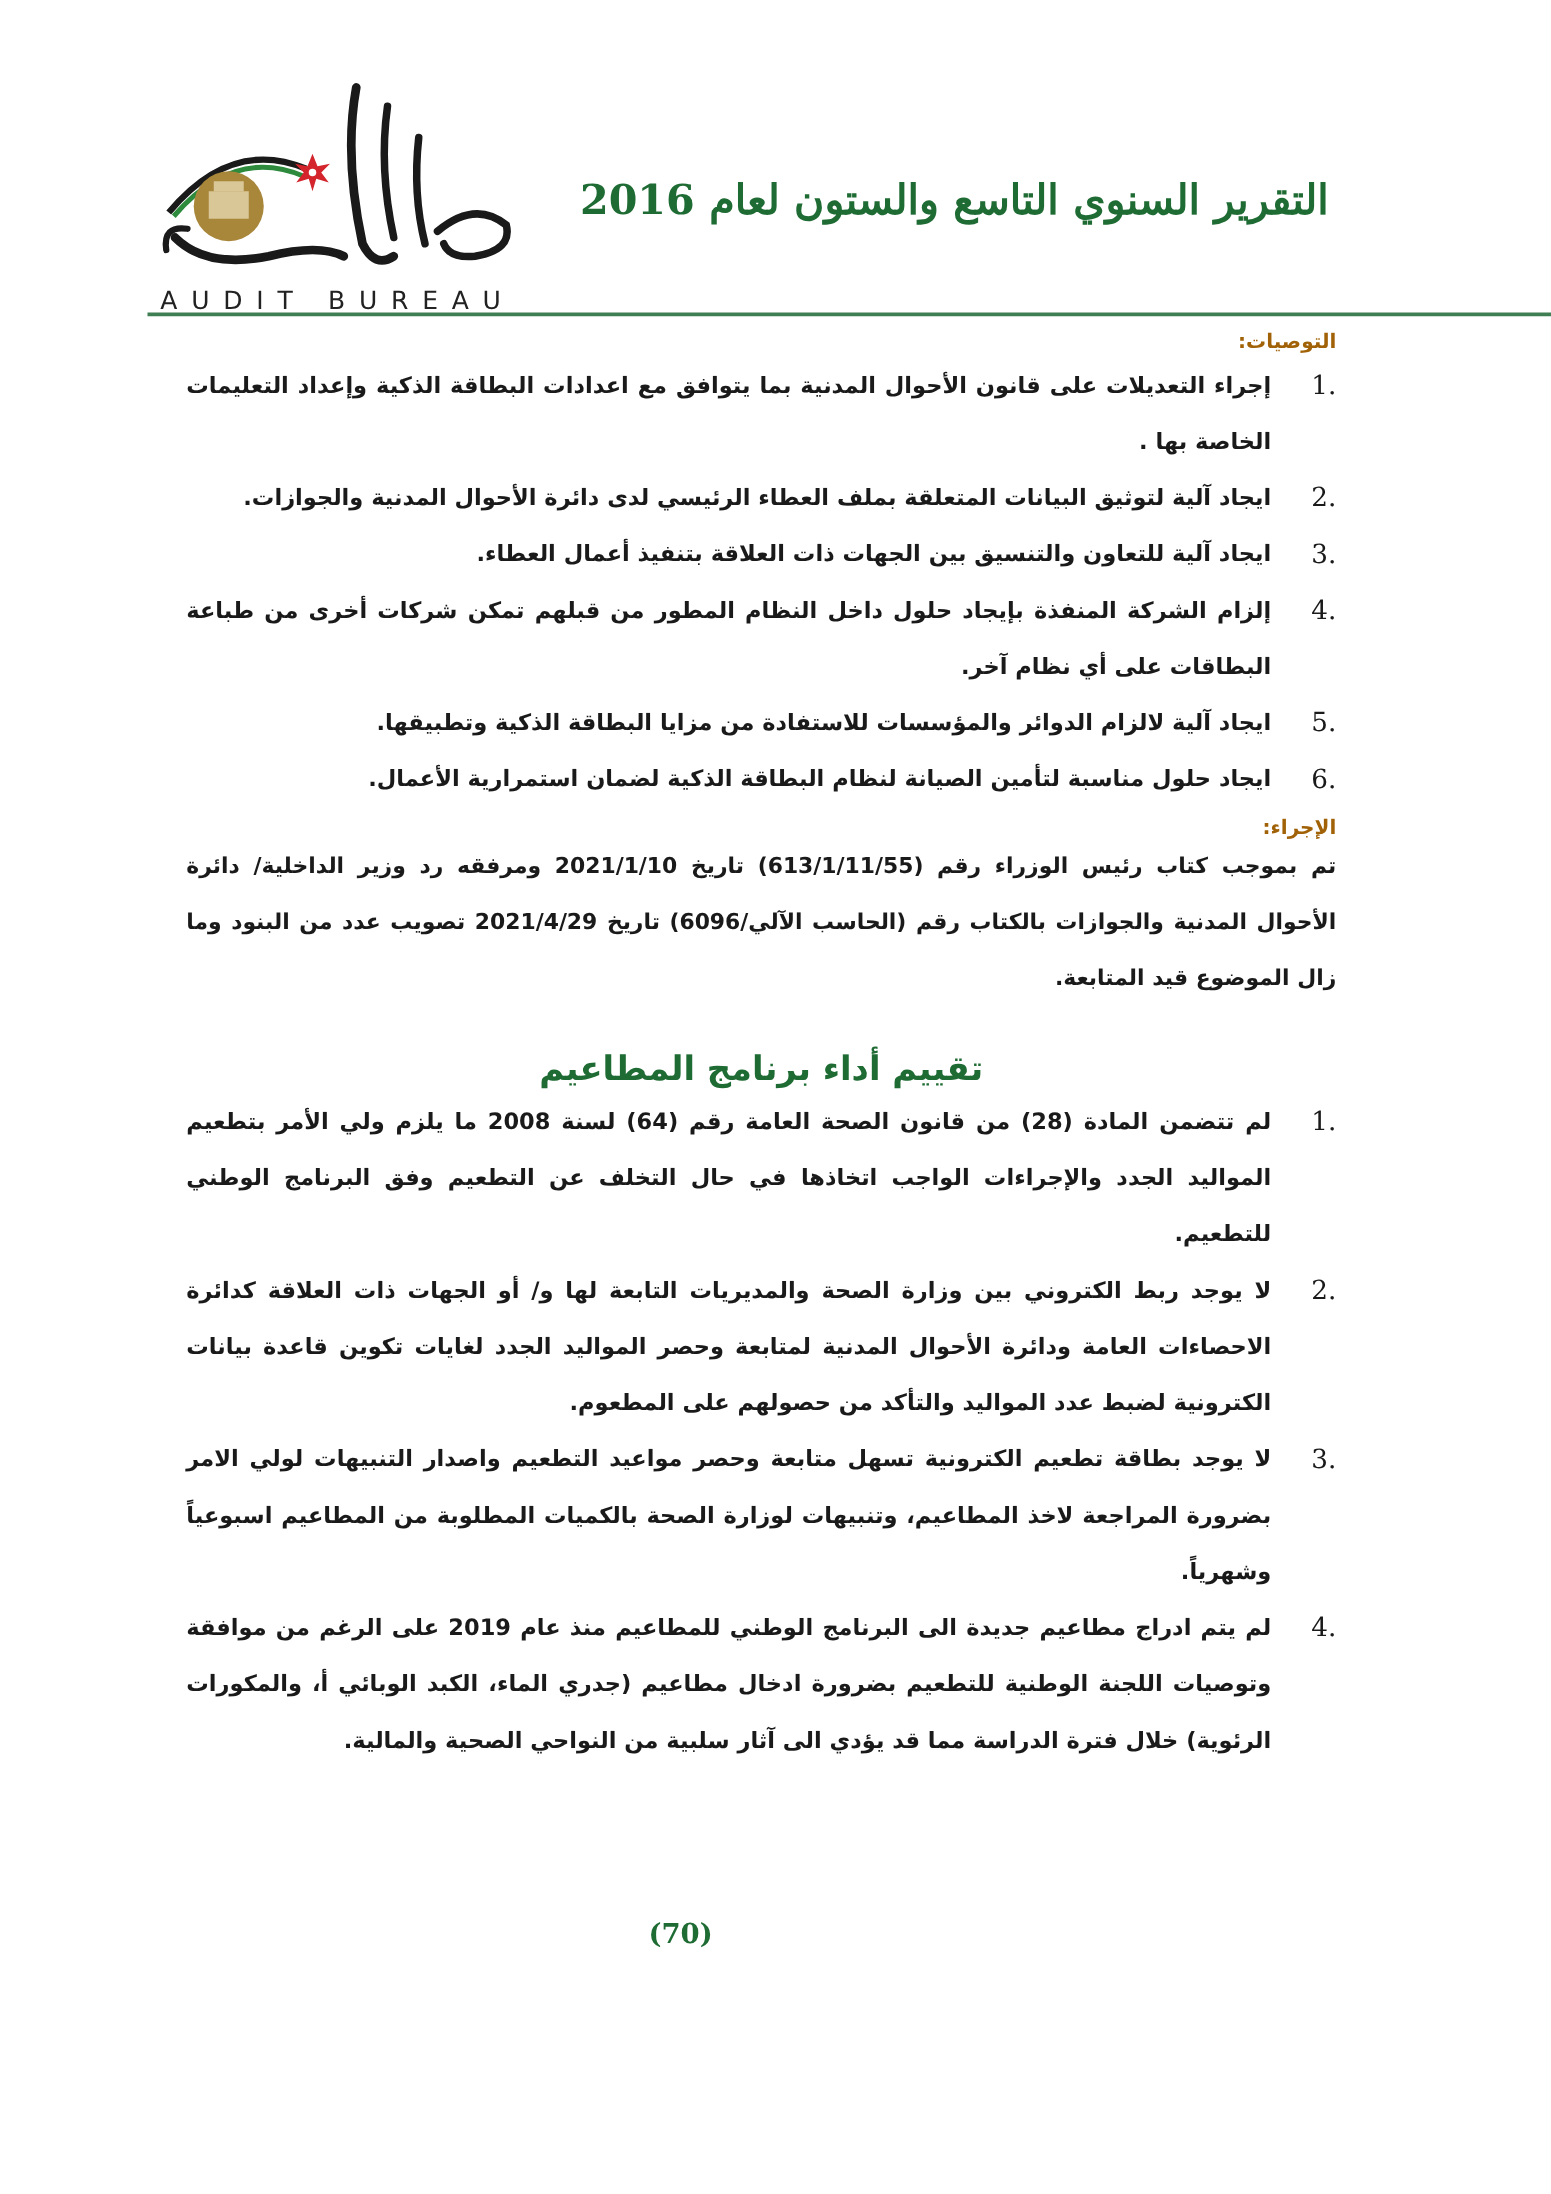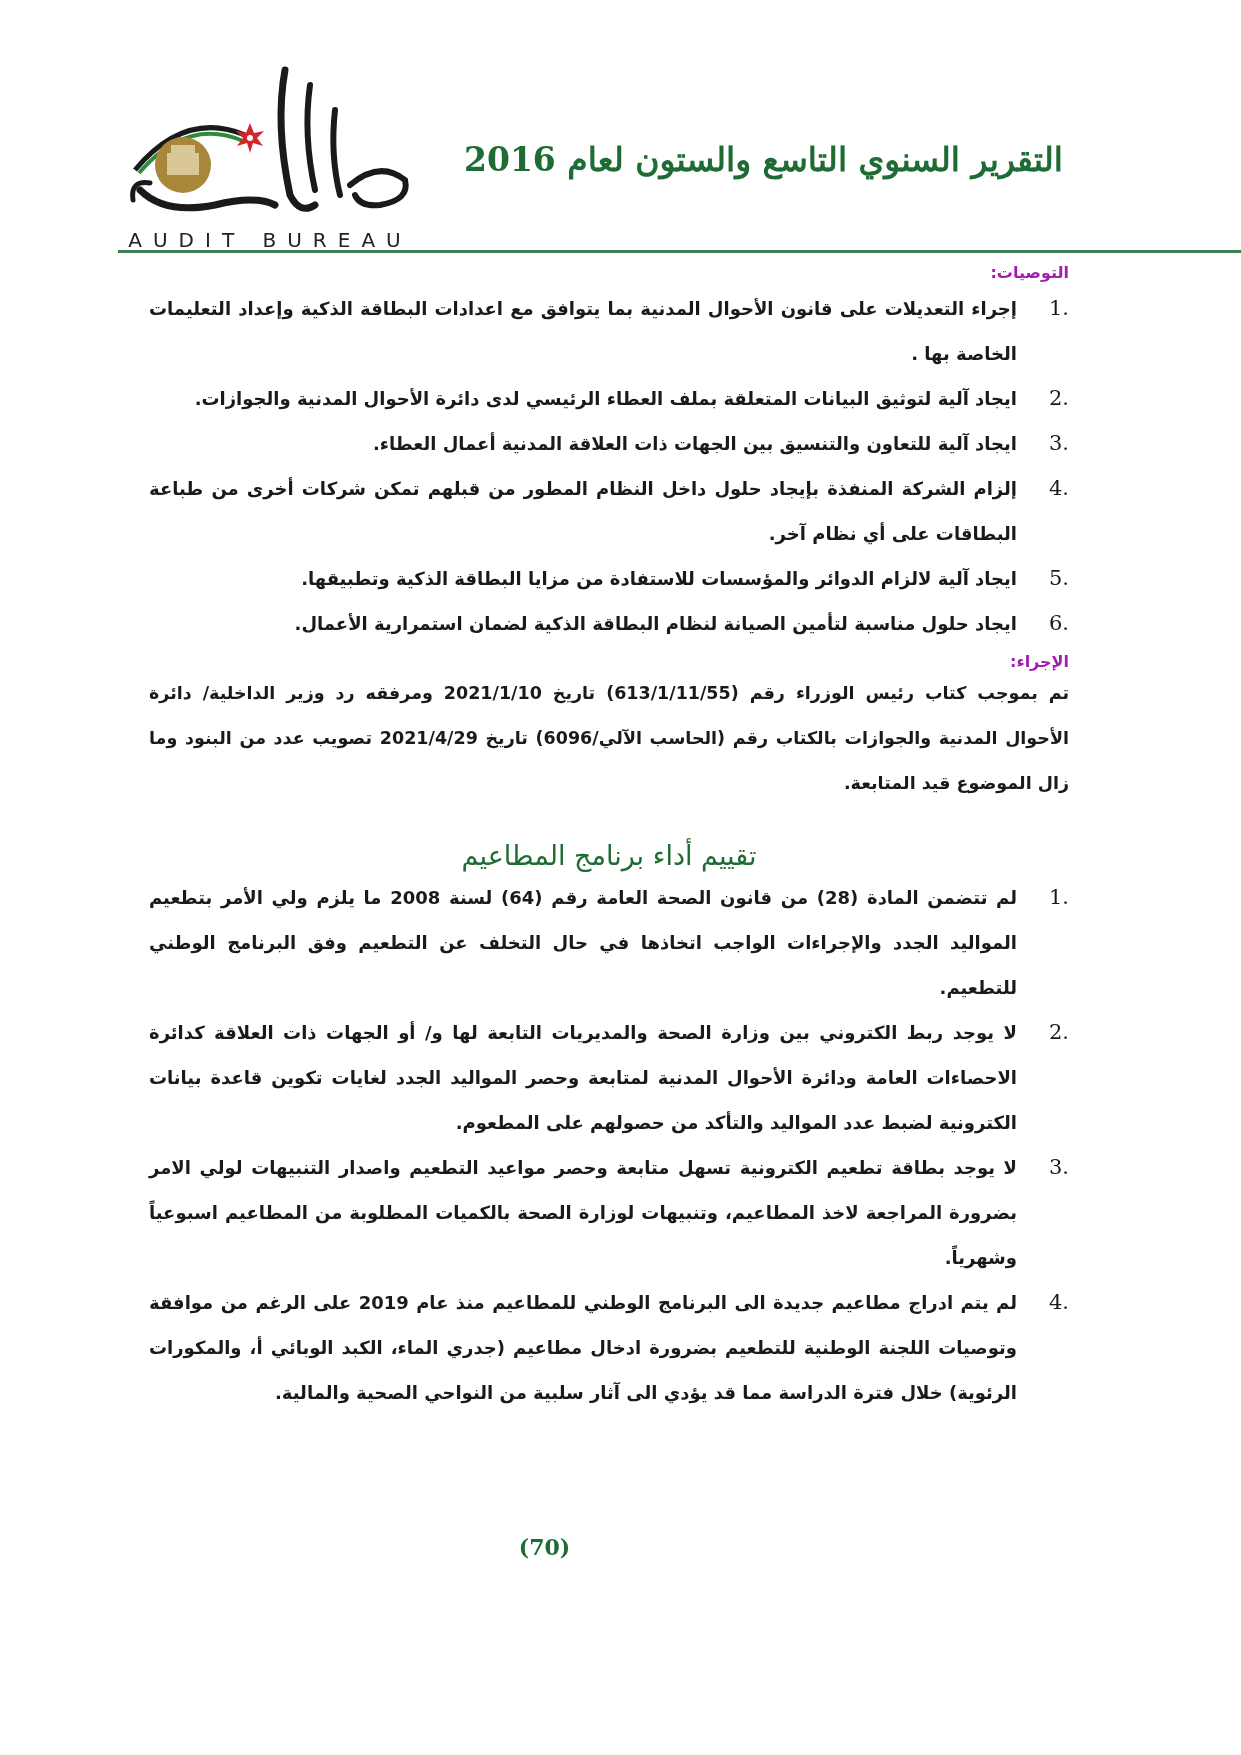--- a/index.html
+++ b/index.html
@@ -7,27 +7,27 @@
          font-family: "DejaVu Sans", sans-serif; color: #1a1a1a; }
   .header { position: absolute; left: 0; top: 0; width: 1241px; height: 260px; }
   .logo { position: absolute; left: 125px; top: 65px; width: 290px; height: 185px; }
   .logo-latin { position: absolute; left: 0; top: 163px; width: 290px; text-align: center;
                 font-family: "DejaVu Sans", sans-serif; font-size: 20px; letter-spacing: 11px; color: #222; }
   .header-title { position: absolute; right: 178px; top: 140px; font-family: "DejaVu Serif", serif;
                   font-weight: bold; font-size: 33px; color: #1e6b33; direction: rtl; white-space: nowrap; }
   .header-rule { position: absolute; left: 118px; top: 250px; width: 1123px; height: 3px; background: #3f7f53; }
 
   .content { position: absolute; right: 172px; width: 920px; direction: rtl; text-align: justify; }
-  .label { font-weight: bold; font-size: 16px; color: #a21caf; }
+  .label { font-weight: bold; font-size: 16px; color: #a16207; }
   .item { display: flex; direction: rtl; font-weight: bold; font-size: 18px; line-height: 45px; }
   .item .num { flex: 0 0 52px; direction: ltr; text-align: right; font-family: "DejaVu Serif", serif;
                font-weight: normal; font-size: 21px; padding-left: 18px; box-sizing: border-box; }
   .item .txt { flex: 1; text-align: justify; }
   .para { font-weight: bold; font-size: 17.5px; line-height: 45px; }
-  .section-title { text-align: center; font-weight: normal; font-size: 27px; color: #1e6b33; }
+  .section-title { text-align: center; font-weight: bold; font-size: 27px; color: #1e6b33; }
   .page-number { position: absolute; left: 0; width: 1089px; top: 1534px; text-align: center;
                  font-family: "DejaVu Serif", serif; font-weight: bold; font-size: 22px; color: #1e6b33; }
 </style>
 </head>
 <body>
 
 <div class="header">
   <div class="logo">
     <svg width="290" height="160" viewBox="0 0 290 160">
 
@@ -60,21 +60,21 @@
     <div class="item">
       <div class="num">1.</div>
       <div class="txt">إجراء التعديلات على قانون الأحوال المدنية بما يتوافق مع اعدادات البطاقة الذكية وإعداد التعليمات الخاصة بها .</div>
     </div>
     <div class="item">
       <div class="num">2.</div>
       <div class="txt">ايجاد آلية لتوثيق البيانات المتعلقة بملف العطاء الرئيسي لدى دائرة الأحوال المدنية والجوازات.</div>
     </div>
     <div class="item">
       <div class="num">3.</div>
-      <div class="txt">ايجاد آلية للتعاون والتنسيق بين الجهات ذات العلاقة المدنية أعمال العطاء.</div>
+      <div class="txt">ايجاد آلية للتعاون والتنسيق بين الجهات ذات العلاقة بتنفيذ أعمال العطاء.</div>
     </div>
     <div class="item">
       <div class="num">4.</div>
       <div class="txt">إلزام الشركة المنفذة بإيجاد حلول داخل النظام المطور من قبلهم تمكن شركات أخرى من طباعة البطاقات على أي نظام آخر.</div>
     </div>
     <div class="item">
       <div class="num">5.</div>
       <div class="txt">ايجاد آلية لالزام الدوائر والمؤسسات للاستفادة من مزايا البطاقة الذكية وتطبيقها.</div>
     </div>
     <div class="item">

